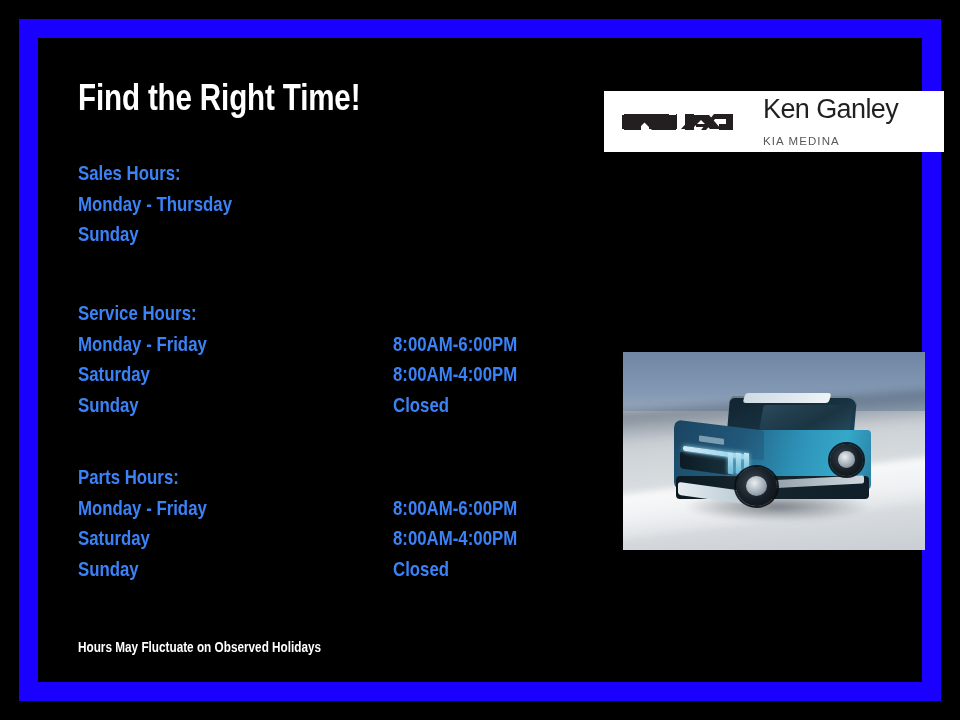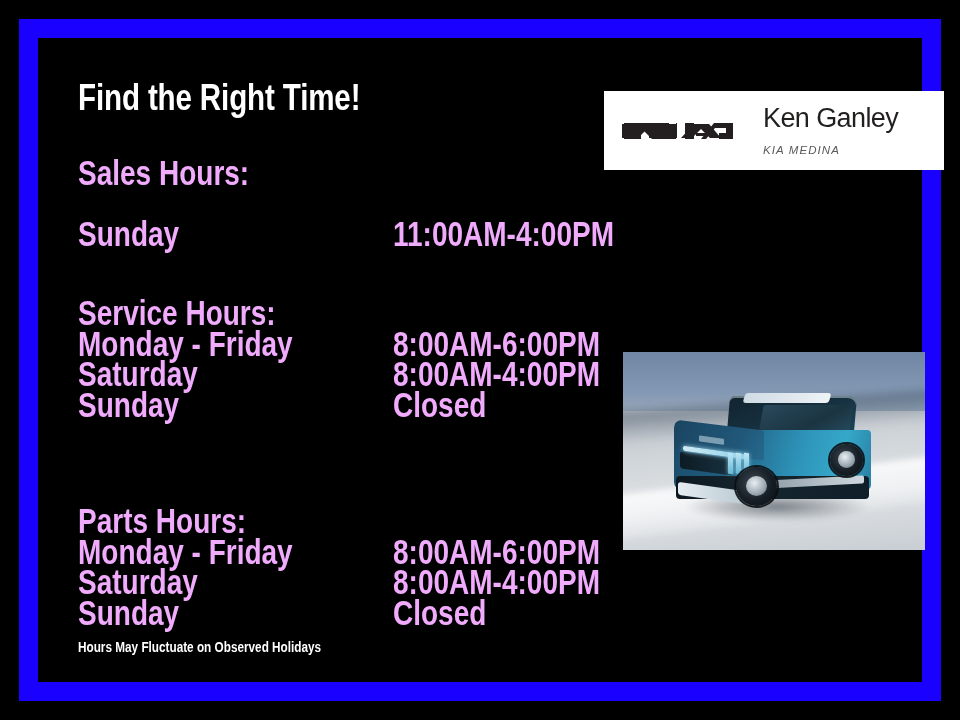--- a/index.html
+++ b/index.html
@@ -46,29 +46,29 @@
   }
 
   
   .hours-block{
     position:absolute;
     left:40px;
     width:520px;
   }
   #sales-block   { top:120px; }
   #service-block { top:260px; }
-  #parts-block   { top:424px;margin-top:44px; }
+  #parts-block   { top:424px; }
 
   .block-heading,
   .hours-row{
     height:30.6px;
     line-height:30.6px;
     white-space:nowrap;
-    color:#f0abfc;
-    font-size:35px;
+    color:#3b82f6;
+    font-size:21px;
     font-weight:bold;
   }
   .squeeze{
     display:block;
     transform:scaleX(0.80);
     transform-origin:left center;
   }
   .hours-row{
     position:relative;
   }
@@ -93,21 +93,21 @@
     white-space:nowrap;
     transform:scaleX(0.84);
     transform-origin:left top;
     line-height:1;
   }
 
   
   #logo-panel{
     position:absolute;
     left:566px; top:53px;
-    width:340px; height:79px;
+    width:340px; height:61px;
     background:#ffffff;
     display:flex;
     align-items:center;
   }
   #kia-logo-mark{
     margin-left:17px;
     width:120px; height:30px;
     flex:0 0 auto;
     display:block;
   }
@@ -124,21 +124,20 @@
     letter-spacing:-0.6px;
     white-space:nowrap;
     font-weight:normal;
   }
   #dealer-sub{
     margin-top:13px;
     font-size:11.5px;
     color:#58595b;
     letter-spacing:1.1px;
     white-space:nowrap;
-    font-style:italic;
   }
 
   
   #vehicle-photo{
     position:absolute;
     left:585px; top:314px;
     width:302px; height:198px;
     overflow:hidden;
     background:#9aa4b0;
   }
@@ -300,26 +299,24 @@
   <div id="blue-frame"></div>
   <div id="inner-canvas">
 
     <div id="page-title">Find the Right Time!</div>
 
     <div class="hours-block" id="sales-block">
       <div class="block-heading">
         <span class="squeeze">Sales Hours:</span>
       </div>
       <div class="hours-row">
+        <span class="day-label"><span class="squeeze">Monday - Thursday</span></span>
       </div>
       <div class="hours-row">
         <span class="day-label"><span class="squeeze">Sunday</span></span>
-        <span class="time-value">
-            <span class="squeeze">11:00AM-4:00PM</span>
-          </span>
       </div>
     </div>
 
     <div class="hours-block" id="service-block">
       <div class="block-heading">
         <span class="squeeze">Service Hours:</span>
       </div>
       <div class="hours-row">
         <span class="day-label"><span class="squeeze">Monday - Friday</span></span>
         <span class="time-value">

